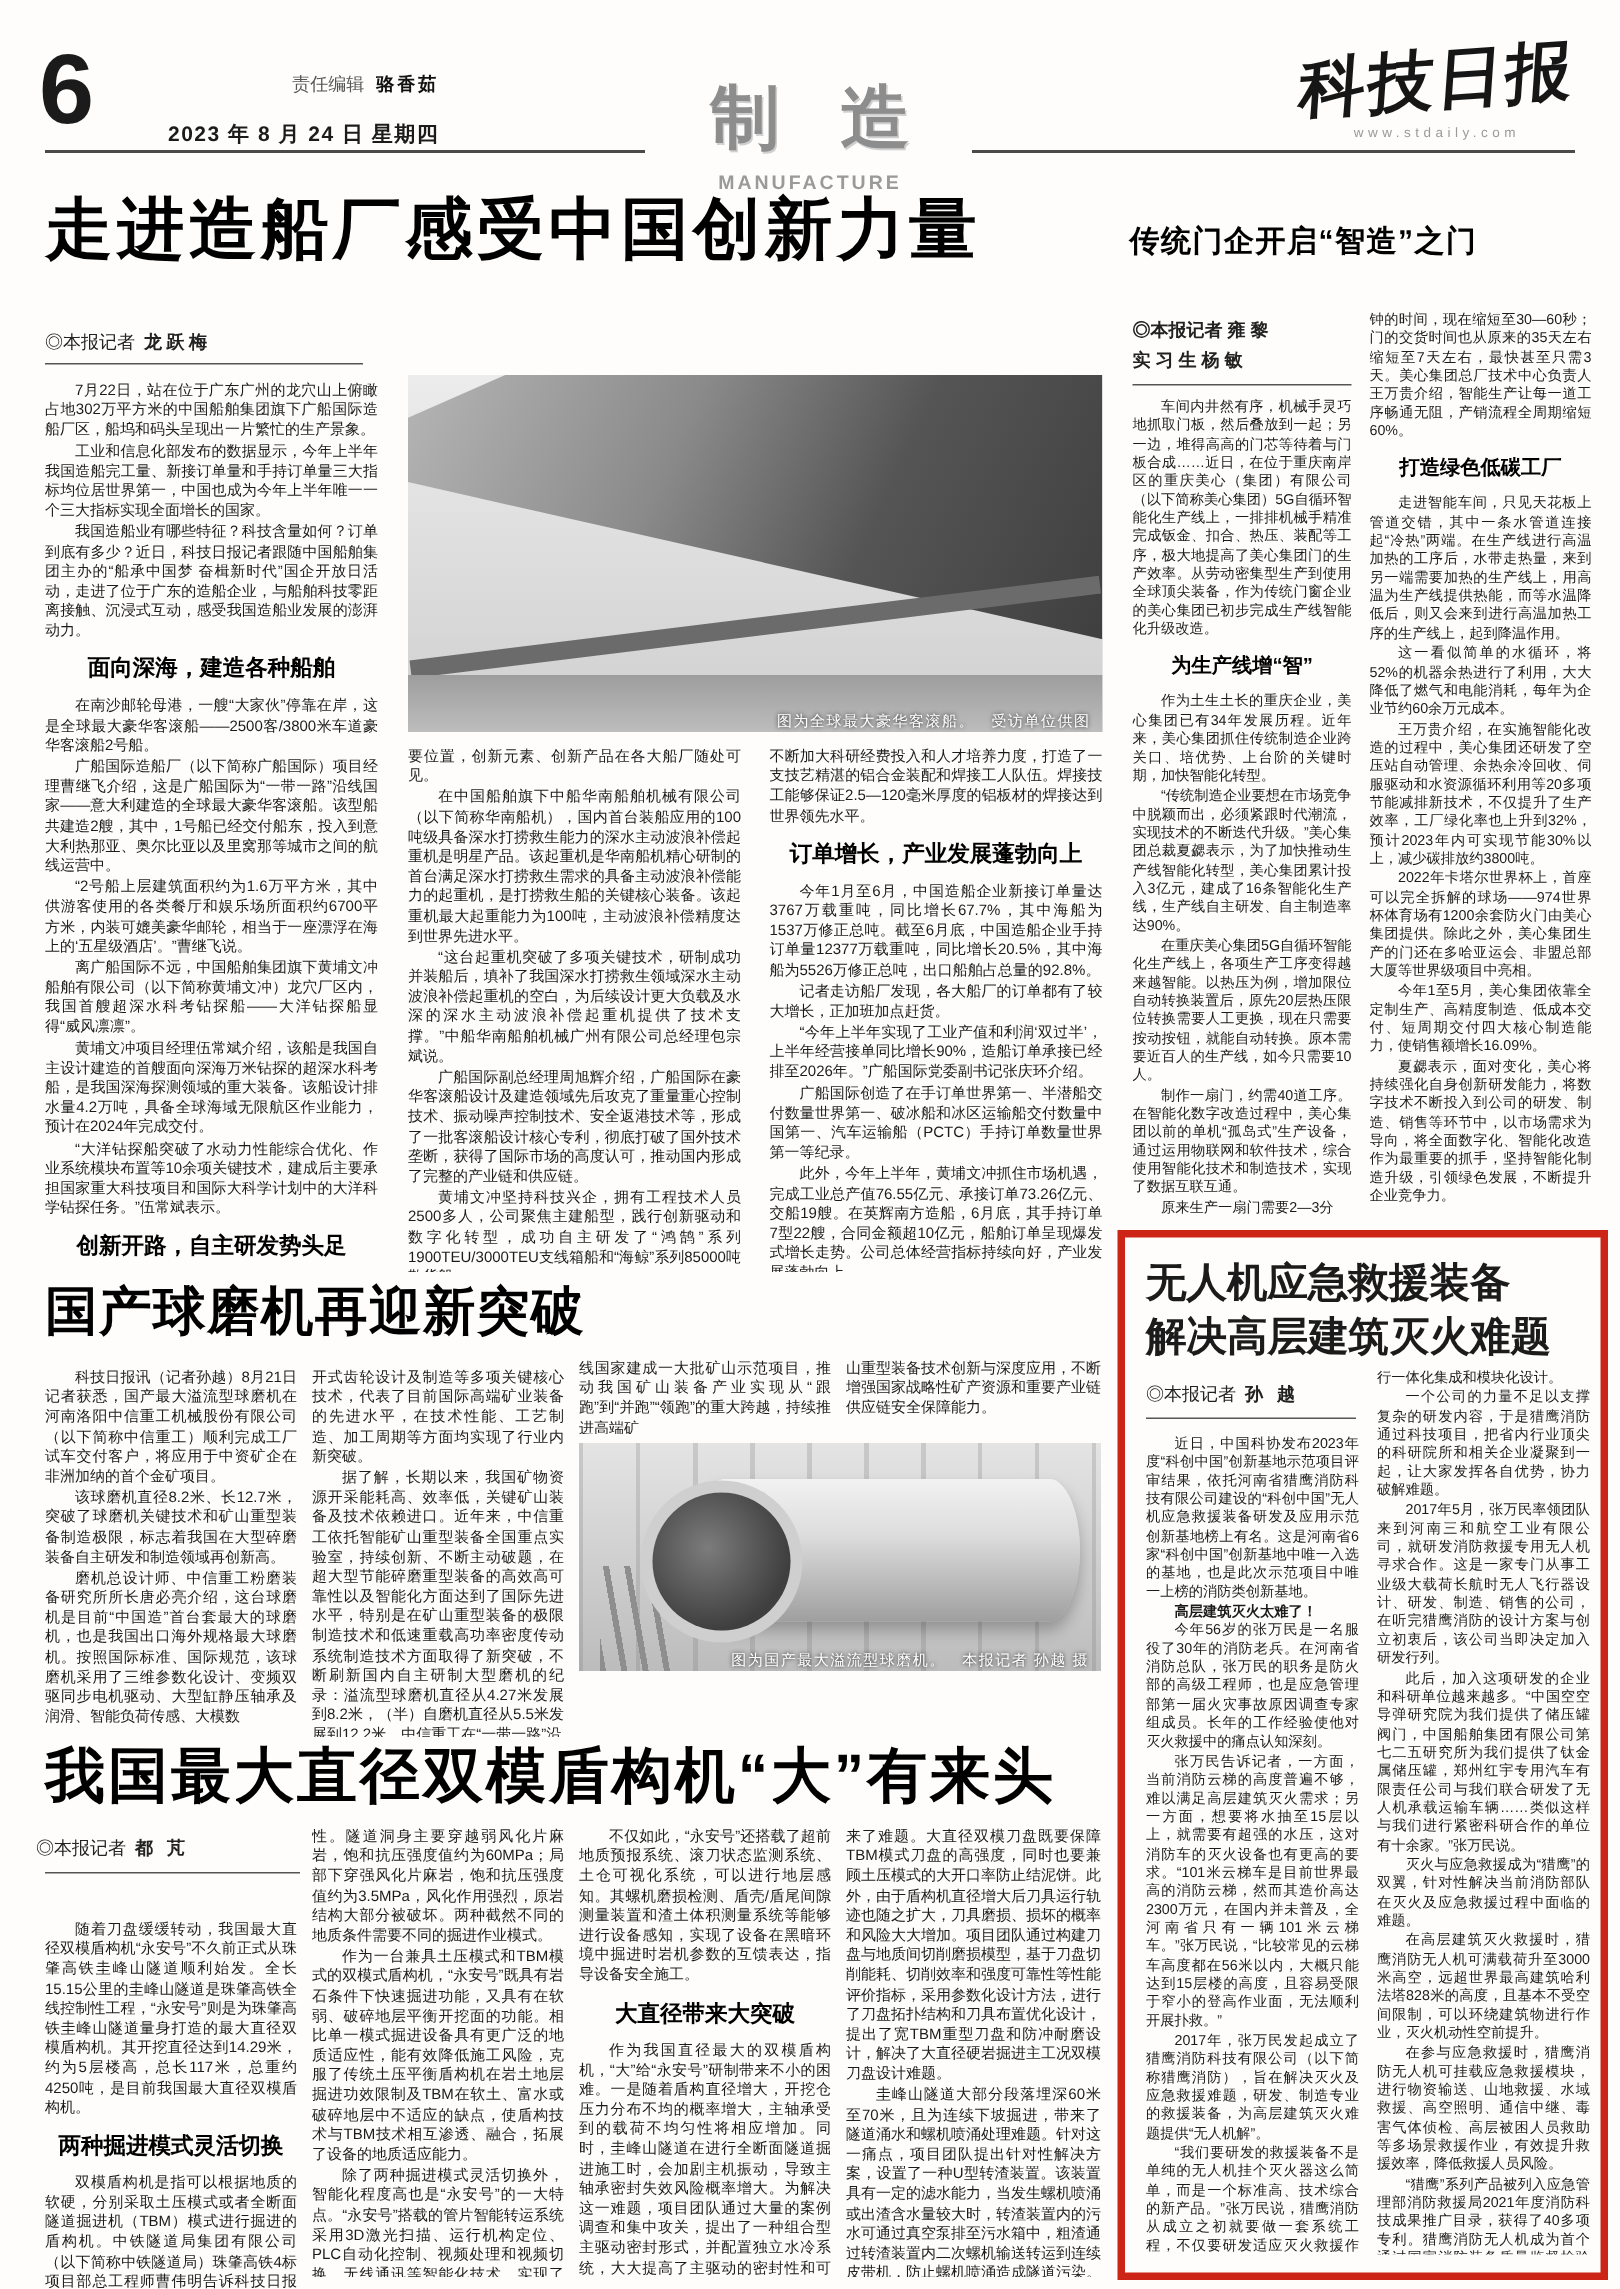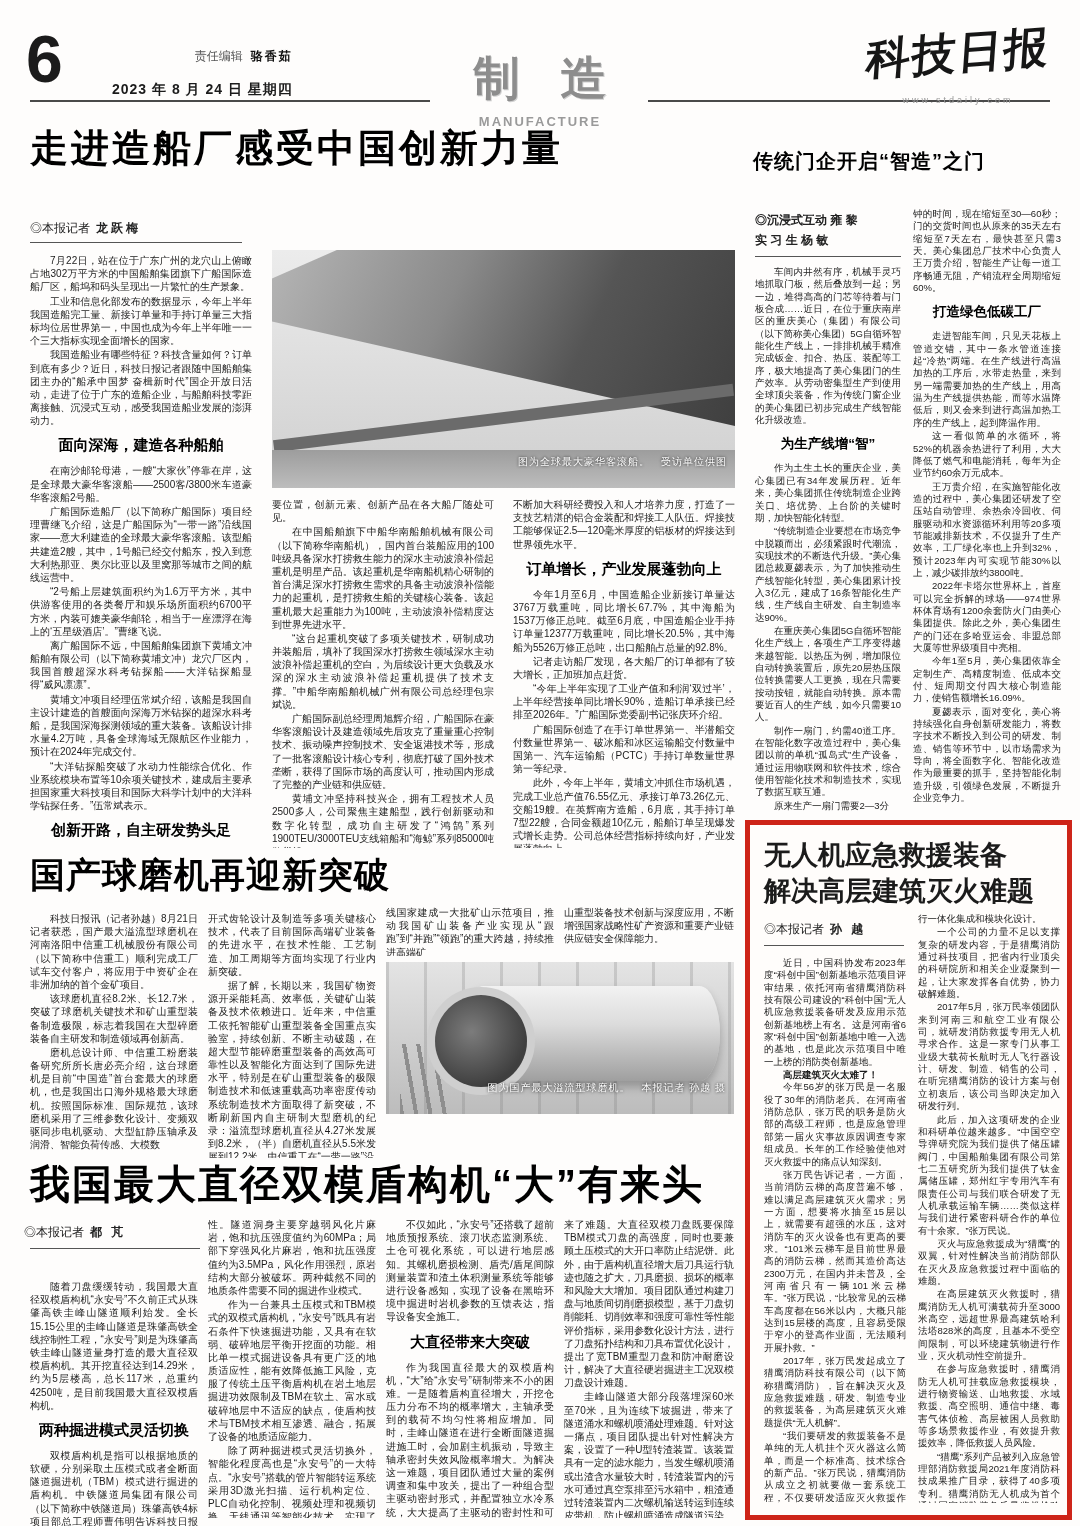--- a/index.html
+++ b/index.html
@@ -15,58 +15,58 @@
   .section-block{left:440px;top:48px;width:200px;text-align:center;}
   .section-cn{font-size:46px;font-weight:900;color:#8d8d8d;letter-spacing:14px;text-indent:14px;
               text-shadow:1px 1px 0 #cfcfcf;}
   .section-en{margin-top:4px;font-size:13px;font-weight:bold;color:#9a9a9a;letter-spacing:2px;}
   .rule{height:2px;background:#4a4a4a;top:100px;}
   .rule-left{left:30px;width:400px;}
   .rule-right{left:648px;width:402px;}
   .brand{left:858px;top:24px;width:200px;text-align:center;}
   .brand-logo{font-family:"Liberation Serif",serif;font-size:44px;font-weight:bold;
               transform:rotate(-4deg) skewX(-8deg);letter-spacing:2px;color:#161616;}
-  .brand-url{margin-top:12px;font-size:9px;color:#9a9a9a;letter-spacing:3px;}
+  .brand-url{margin-top:0;font-size:9px;color:#9a9a9a;letter-spacing:3px;}
 
   
   .headline{font-weight:900;color:#000;line-height:1.1;white-space:nowrap;}
   .byline{font-size:12px;color:#222;}
   .byline b{letter-spacing:3px;margin-left:6px;}
   .b-rule{height:1px;background:#555;}
   .col{position:absolute;overflow:hidden;text-align:justify;}
   .para{margin:0 0 1px 0;text-indent:2em;}
   .cont .para:first-child{text-indent:0;}
   .subhead{text-align:center;font-weight:900;color:#000;margin:9px 0;}
   .f10 .para{font-size:10px;line-height:1.32;}
   .f10 .subhead{font-size:15px;}
   .f95 .para{font-size:9.5px;line-height:1.3;}
   .f95 .subhead{font-size:13.5px;}
   .lead-line{font-weight:bold;text-indent:2em;font-size:9.5px;line-height:1.3;margin:0;}
 
   
   .photo{position:absolute;overflow:hidden;background:#d6d6d6;}
-  .caption{position:absolute;right:8px;bottom:19px;font-size:10px;color:#fff;
+  .caption{position:absolute;right:8px;bottom:0;font-size:10px;color:#fff;
            text-shadow:0 0 3px rgba(0,0,0,.9);letter-spacing:1px;}
   .ship-sky{position:absolute;inset:0;background:linear-gradient(180deg,#ececec,#cfcfcf);}
   .ship-hull{position:absolute;inset:0;background:linear-gradient(115deg,#b5b5b5,#8a8a8a 35%,#555 62%,#3c3c3c);
              clip-path:polygon(14% 0,100% 0,100% 74%,0 30%,0 12%);}
   .ship-deckline{position:absolute;left:0;top:68%;width:100%;height:5%;background:#6b6b6b;transform:rotate(-7deg);}
   .ship-dock{position:absolute;left:0;bottom:0;width:100%;height:16%;background:linear-gradient(180deg,#9d9d9d,#bdbdbd);}
   .mill-bg{position:absolute;inset:0;background:
             repeating-linear-gradient(90deg,rgba(120,120,120,.25) 0 3px,transparent 3px 38px),
             linear-gradient(180deg,#e4e4e4,#bcbcbc);}
   .mill-body{position:absolute;left:22%;top:16%;width:74%;height:62%;border-radius:26px/60px;
              background:linear-gradient(180deg,#f2f2f2,#dcdcdc 40%,#9f9f9f);box-shadow:0 6px 10px rgba(0,0,0,.25);}
   .mill-mouth{position:absolute;left:14%;top:22%;width:92px;height:92px;border-radius:50%;
               background:radial-gradient(circle at 40% 40%,#7c7c7c,#3f3f3f 70%);box-shadow:0 0 0 8px #cfcfcf;}
   .mill-legs{position:absolute;left:4%;bottom:0;width:14%;height:46%;
              background:repeating-linear-gradient(80deg,#8e8e8e 0 4px,transparent 4px 14px);}
 
   
-  .a1-title{left:30px;top:128px;font-size:38px;letter-spacing:3px;}
+  .a1-title{left:30px;top:128px;font-size:45px;letter-spacing:3px;}
   .a1-byline{left:30px;top:220px;}
   .a1-brule{left:30px;top:242px;width:212px;}
   .a1-c1{left:30px;top:254px;width:222px;height:594px;}
   .a1-photo{left:272px;top:250px;width:463px;height:238px;}
   .a1-c2{left:272px;top:498px;width:222px;height:350px;}
   .a1-c3{left:513px;top:498px;width:222px;height:350px;}
 
   
   .a2-title{left:30px;top:856px;font-size:35px;letter-spacing:1px;}
   .a2-c1{left:30px;top:912px;width:168px;height:246px;}
@@ -249,21 +249,21 @@
   </div>
   <div class="col f10 a3-c4">
     <div class="cont">
         <p class="para">来了难题。大直径双模刀盘既要保障TBM模式刀盘的高强度，同时也要兼顾土压模式的大开口率防止结泥饼。此外，由于盾构机直径增大后刀具运行轨迹也随之扩大，刀具磨损、损坏的概率和风险大大增加。项目团队通过构建刀盘与地质间切削磨损模型，基于刀盘切削能耗、切削效率和强度可靠性等性能评价指标，采用参数化设计方法，进行了刀盘拓扑结构和刀具布置优化设计，提出了宽TBM重型刀盘和防冲耐磨设计，解决了大直径硬岩掘进主工况双模刀盘设计难题。</p>
         <p class="para">圭峰山隧道大部分段落埋深60米至70米，且为连续下坡掘进，带来了隧道涌水和螺机喷涌处理难题。针对这一痛点，项目团队提出针对性解决方案，设置了一种U型转渣装置。该装置具有一定的滤水能力，当发生螺机喷涌或出渣含水量较大时，转渣装置内的污水可通过真空泵排至污水箱中，粗渣通过转渣装置内二次螺机输送转运到连续皮带机，防止螺机喷涌造成隧道污染。</p>
       </div>
   </div>
 
   <div class="abs headline a4-title">传统门企开启“智造”之门</div>
   <div class="abs byline a4-byline">
-    <div style="font-weight:bold;">◎沉浸式互动 雍 黎</div>
+    <div style="font-weight:bold;">◎本报记者 雍 黎</div>
     <div style="font-weight:bold;">实 习 生 杨 敏</div>
   </div>
   <div class="abs b-rule a4-brule"></div>
 
   <div class="col f95 a4-cA">
     <div>
         <p class="para">车间内井然有序，机械手灵巧地抓取门板，然后叠放到一起；另一边，堆得高高的门芯等待着与门板合成……近日，在位于重庆南岸区的重庆美心（集团）有限公司（以下简称美心集团）5G自循环智能化生产线上，一排排机械手精准完成钣金、扣合、热压、装配等工序，极大地提高了美心集团门的生产效率。从劳动密集型生产到使用全球顶尖装备，作为传统门窗企业的美心集团已初步完成生产线智能化升级改造。</p>
       </div>
     <div class="subhead">为生产线增“智”</div>
     <div>

